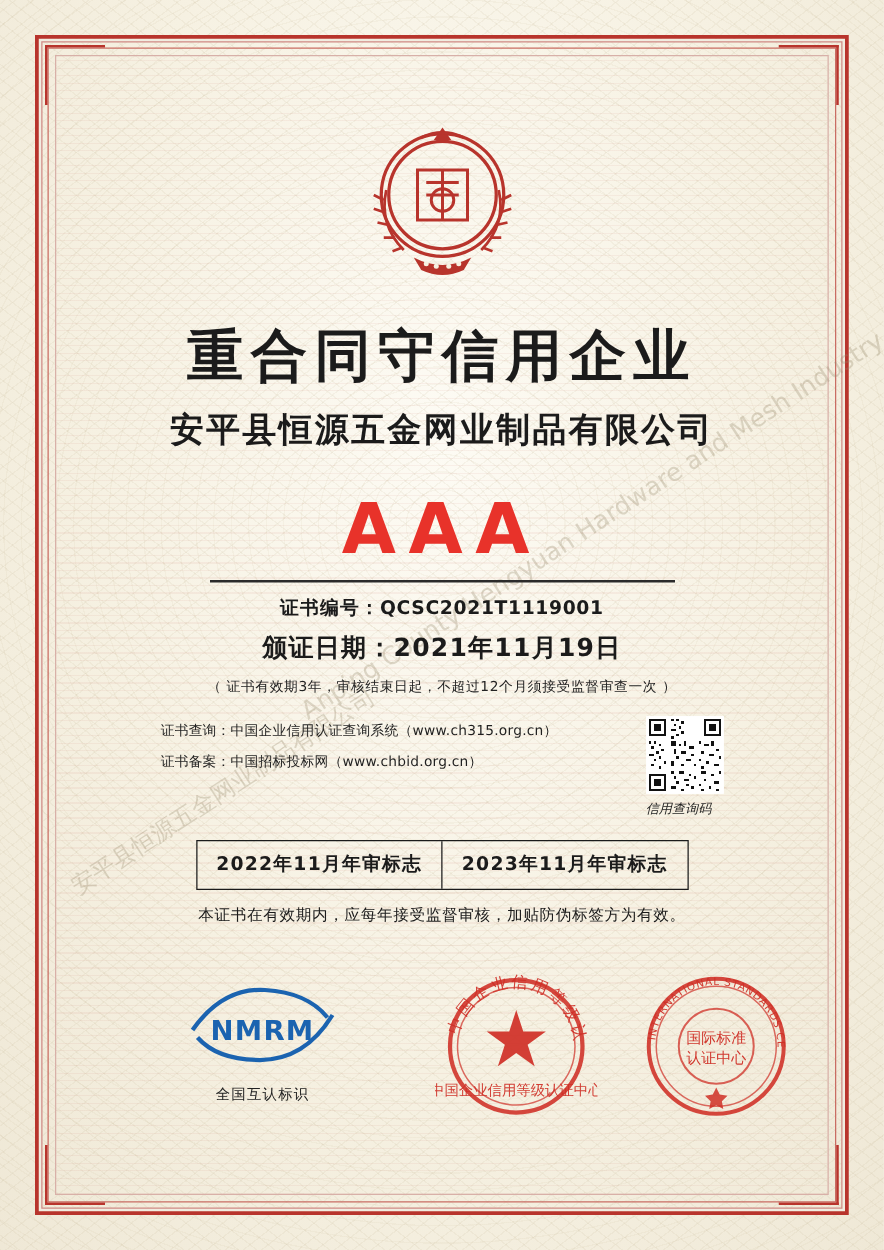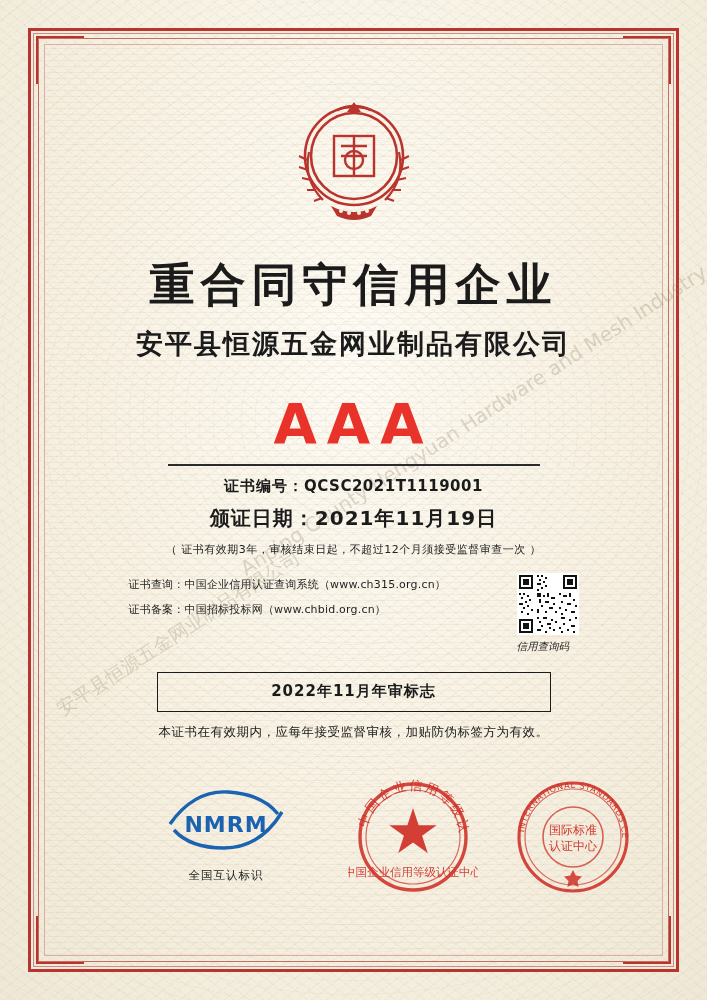--- a/index.html
+++ b/index.html
@@ -201,21 +201,21 @@
 
   
   .bottom-row {
     position: absolute;
     left: 0; right: 0;
     bottom: 18px;
     height: 160px;
   }
   .nmrm {
     position: absolute;
-    left: 104px;
+    left: 88px;
     top: 12px;
     width: 132px;
     text-align: center;
   }
   .nmrm-label {
     margin-top: 4px;
     font-size: 11.5px;
     color: #222;
     letter-spacing: 1px;
   }
@@ -404,20 +404,21 @@
                 <rect x="22" y="29" width="1" height="1"></rect>
             </g>
           </svg>
         </div>
         <div class="qr-label">信用查询码</div>
       </div>
     </div>
 
     <div class="review-row">
       <div class="review-cell">2022年11月年审标志</div>
+      <div class="review-cell">2023年11月年审标志</div>
     </div>
 
     <div class="footer-note">本证书在有效期内，应每年接受监督审核，加贴防伪标签方为有效。</div>
 
     <div class="bottom-row">
 
       <div class="nmrm">
         <svg viewBox="0 0 132 82" width="132" height="82" aria-hidden="true">
           <g fill="none" stroke="#1b63b0" stroke-width="3.4">
             <path d="M10 46 q24 -34 58 -32 q34 2 50 22"></path>

